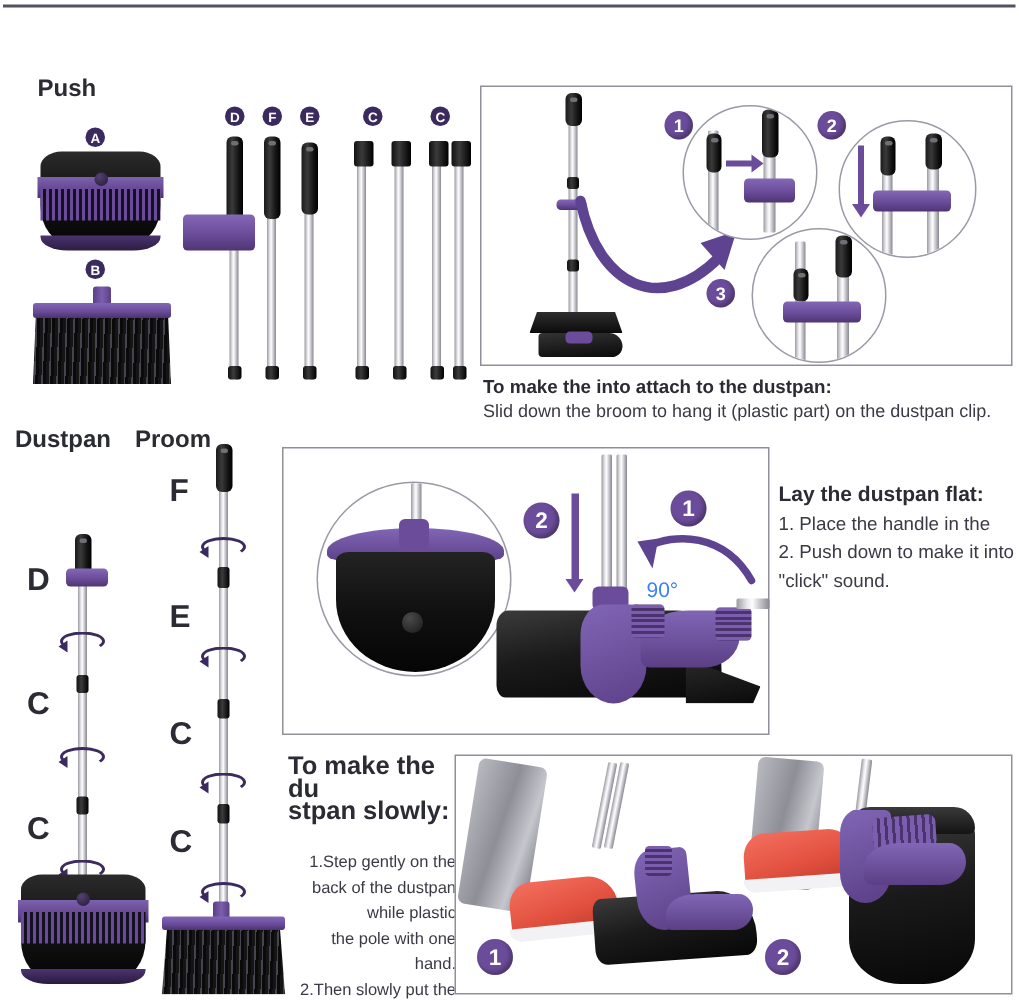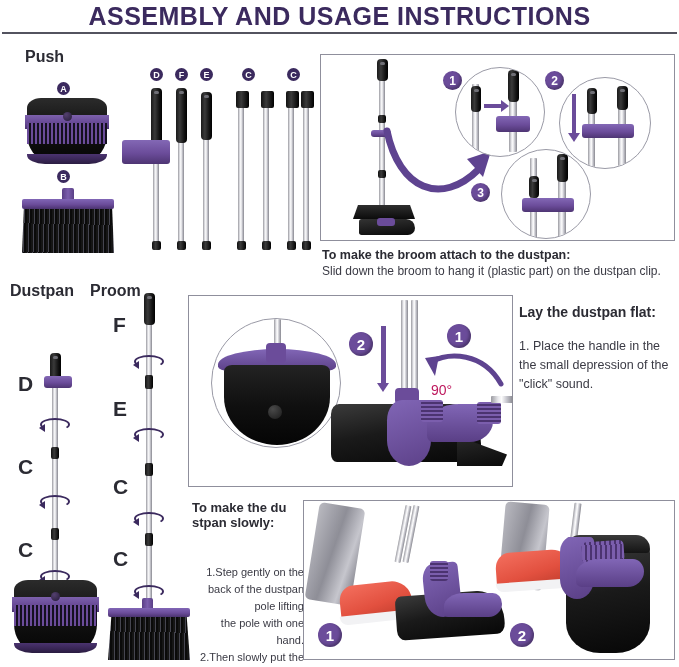--- a/index.html
+++ b/index.html
@@ -124,21 +124,21 @@
     width:0;height:0;border-top:4px solid transparent;border-bottom:4px solid transparent;
     border-right:6px solid #3b2a5e;
   }
 
   
   .cap-bold { font-size:12.5px; font-weight:bold; color:#2b2b33; line-height:15px; }
   .cap-reg  { font-size:12px; color:#3a3a44; line-height:15px; }
   .body-head { font-size:14px; font-weight:bold; color:#2b2b33; line-height:17px; }
   .body-txt  { font-size:12.5px; color:#3a3a44; line-height:19px; }
   .body-txt-sm { font-size:11px; color:#3a3a44; line-height:17px; }
-  .body-head-sm { font-size:13px; font-weight:bold; color:#2b2b33; line-height:15px; }
+  .body-head-sm { font-size:17px; font-weight:bold; color:#2b2b33; line-height:15px; }
 
   
   .inset {
     position:absolute; border-radius:50%;
     border:1px solid #9a9aa6; overflow:hidden; background:#fff;
   }
 
   .arrow-right {
     position:absolute; height:4px; background:#6b4c9a;
   }
@@ -146,21 +146,21 @@
     content:""; position:absolute; right:-7px; top:-4px;
     width:0;height:0;border-top:6px solid transparent;border-bottom:6px solid transparent;
     border-left:8px solid #6b4c9a;
   }
   .arrow-down { position:absolute; width:4px; background:#6b4c9a; }
   .arrow-down:after{
     content:""; position:absolute; bottom:-8px; left:-4px;
     width:0;height:0;border-left:6px solid transparent;border-right:6px solid transparent;
     border-top:9px solid #6b4c9a;
   }
-  .deg { position:absolute; font-size:14px; color:#be185d; }
+  .deg { position:absolute; font-size:14px; color:#3b82f6; }
 
   
   .leg {
     position:absolute;
     background:linear-gradient(100deg,#b9b9c0 0%, #8e8e97 45%, #c6c6cd 75%, #7e7e88 100%);
     border-radius:5px;
   }
   .shoe {
     position:absolute;
     background:linear-gradient(165deg,#f4705f 0%, #e2503f 55%, #b83828 100%);
@@ -172,21 +172,20 @@
   .pan3d {
     position:absolute;
     background:linear-gradient(170deg,#3b3b3b 0%, #1a1a1a 45%, #070707 100%);
   }
 </style>
 </head>
 <body>
 
 <div class="page">
 
-  <div class="title">ASSEMBLY AND USAGE INSTRUCTIONS</div>
   <div class="title-rule"></div>
 
   <div class="secthead" style="position:absolute;left:25px;top:48px;">Push</div>
 
   <div class="badge-letter" style="left:57px;top:82px;">A</div>
   <div class="dustpan-head" style="left:27px;top:98px;width:80px;height:62px;">
     <div class="dustpan-body"></div>
     <div class="dustpan-lip" style="top:28%;"></div>
     <div class="dustpan-teeth" style="top:40%;"></div>
     <div class="dustpan-knob" style="left:36px;top:14px;"></div>
@@ -274,21 +273,21 @@
     <div class="badge-num" style="left:150px;top:128px;">3</div>
     <div class="inset" style="left:180px;top:94px;width:90px;height:90px;">
       <div class="pole" style="left:28px;top:8px;height:80px;width:7px;"></div>
       <div class="grip" style="left:27px;top:26px;height:22px;width:10px;"></div>
       <div class="pole" style="left:56px;top:6px;height:82px;width:8px;"></div>
       <div class="grip" style="left:55px;top:4px;height:28px;width:11px;"></div>
       <div class="clip" style="left:20px;top:48px;width:52px;height:14px;"></div>
     </div>
   </div>
 
-  <div class="cap-bold" style="position:absolute;left:322px;top:248px;">To make the broom attach to the dustpan:</div>
+  <div class="cap-bold" style="position:absolute;left:322px;top:248px;">To make the into attach to the dustpan:</div>
   <div class="cap-reg" style="position:absolute;left:322px;top:264px;">Slid down the broom to hang it (plastic part) on the dustpan clip.</div>
 
   <div class="secthead" style="position:absolute;left:10px;top:282px;">Dustpan</div>
   <div class="secthead" style="position:absolute;left:90px;top:282px;">Proom</div>
 
   <div class="label" style="left:18px;top:372px;font-size:21px;">D</div>
   <div class="label" style="left:18px;top:455px;font-size:21px;">C</div>
   <div class="label" style="left:18px;top:538px;font-size:21px;">C</div>
   <div class="label" style="left:18px;top:585px;font-size:21px;">A</div>
 
@@ -379,35 +378,35 @@
     <div class="arrow-down" style="left:192px;top:30px;height:58px;width:5px;"></div>
 
     <div class="badge-num lg" style="left:258px;top:28px;">1</div>
     <svg style="position:absolute;left:224px;top:54px;" width="92" height="40" viewBox="0 0 92 40">
       <path d="M88 34 C 70 2, 36 2, 18 12" stroke="#5e4390" stroke-width="5" fill="none" stroke-linecap="round"></path>
       <polygon points="12,8 22,26 26,6" fill="#5e4390"></polygon>
     </svg>
     <div class="deg" style="left:242px;top:86px;">90°</div>
   </div>
 
-  <div class="body-head" style="position:absolute;left:519px;top:304px;">Lay the dustpan flat:</div>
+  <div class="body-head" style="position:absolute;left:519px;top:318px;">Lay the dustpan flat:</div>
   <div style="position:absolute;left:519px;top:337px;width:158px;">
     <div class="body-txt">1. Place the handle in the</div>
-    <div class="body-txt">the small depression of the</div>
+    <div class="body-txt">2. Push down to make it into</div>
     <div class="body-txt">"click" sound.</div>
   </div>
 
   <div class="body-head-sm" style="position:absolute;left:192px;top:500px;width:110px;">
     <div>To make the du</div>
     <div>stpan slowly:</div>
   </div>
   <div style="position:absolute;left:192px;top:564px;width:112px;text-align:right;">
     <div class="body-txt-sm">1.Step gently on the</div>
     <div class="body-txt-sm">back of the dustpan</div>
-    <div class="body-txt-sm">pole lifting</div>
+    <div class="body-txt-sm">while plastic</div>
     <div class="body-txt-sm">the pole with one hand.</div>
     <div class="body-txt-sm">2.Then slowly put the</div>
     <div class="body-txt-sm">dustpan upright.</div>
   </div>
 
   <div class="panel" style="left:303px;top:500px;width:372px;height:160px;overflow:hidden;">
 
     <div class="leg" style="left:8px;top:4px;width:46px;height:98px;transform:rotate(9deg);"></div>
     <div class="shoe" style="left:36px;top:82px;width:72px;height:38px;transform:rotate(-6deg);"></div>
     <div class="shoe-sole" style="left:36px;top:112px;width:72px;height:9px;transform:rotate(-6deg);"></div>

